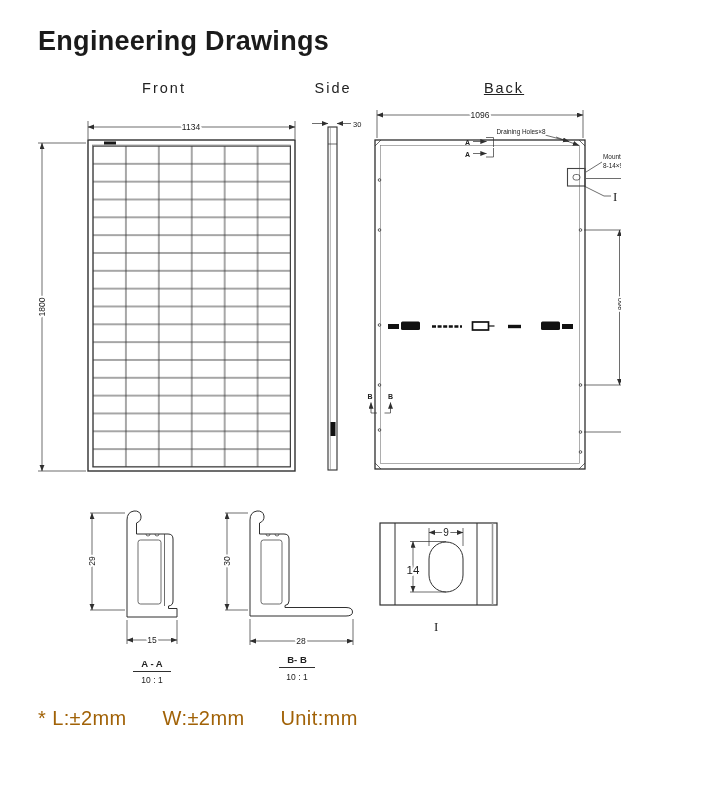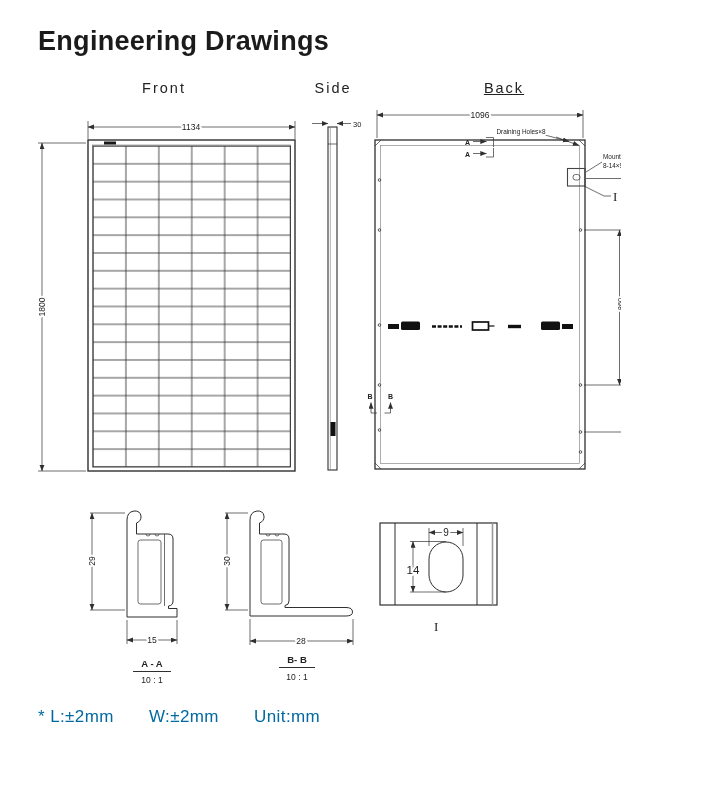--- a/index.html
+++ b/index.html
@@ -5,21 +5,21 @@
   html,body{margin:0;padding:0;background:#fff;}
   #stage{position:relative;width:621px;height:798px;background:#fff;overflow:hidden;
          font-family:"Liberation Sans",sans-serif;color:#1f1f1f;}
   .title{position:absolute;left:38px;top:26px;font-size:27px;font-weight:600;
          letter-spacing:.3px;color:#1b1b1b;}
   .viewlabel{position:absolute;top:80px;font-size:14.5px;letter-spacing:2px;color:#222;
          text-align:center;}
   #lbl-front{left:119px;width:90px;}
   #lbl-side{left:300px;width:66px;}
   #lbl-back{left:458px;width:92px;text-decoration:underline;}
-  .footer{position:absolute;left:38px;top:707px;font-size:17px;color:#0369a1;letter-spacing:.4px;}
+  .footer{position:absolute;left:38px;top:707px;font-size:20px;color:#a16207;letter-spacing:.4px;}
   .footer span{margin-right:30px;}
   svg{position:absolute;left:0;top:0;}
   svg text{fill:#222;font-family:"Liberation Sans",sans-serif;}
   .ht{paint-order:stroke;stroke:#fff;stroke-width:4px;stroke-linejoin:round;}
   .d{font-size:8.5px;}
   .d7{font-size:7.5px;}
   .ann{font-size:6.4px;}
   .sec{font-size:7px;font-weight:600;}
   .seclbl{font-size:9.5px;font-weight:600;}
   .scale{font-size:8.5px;}

